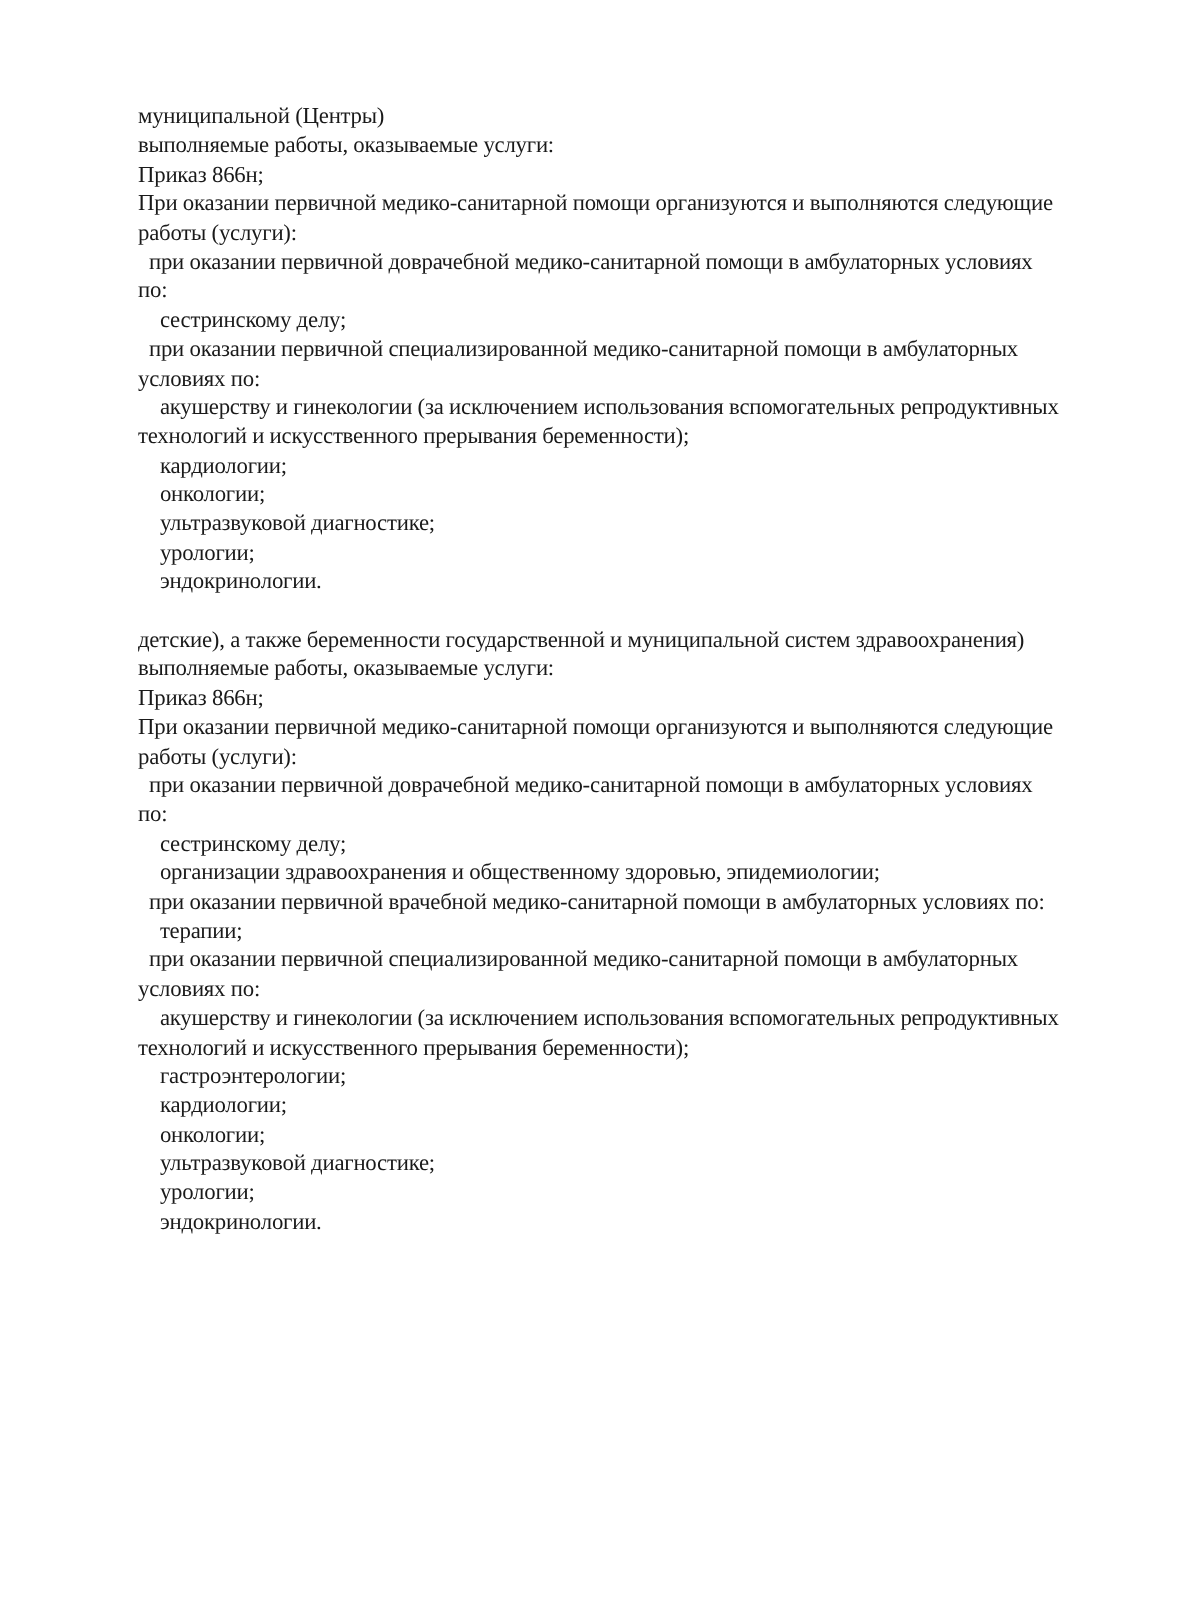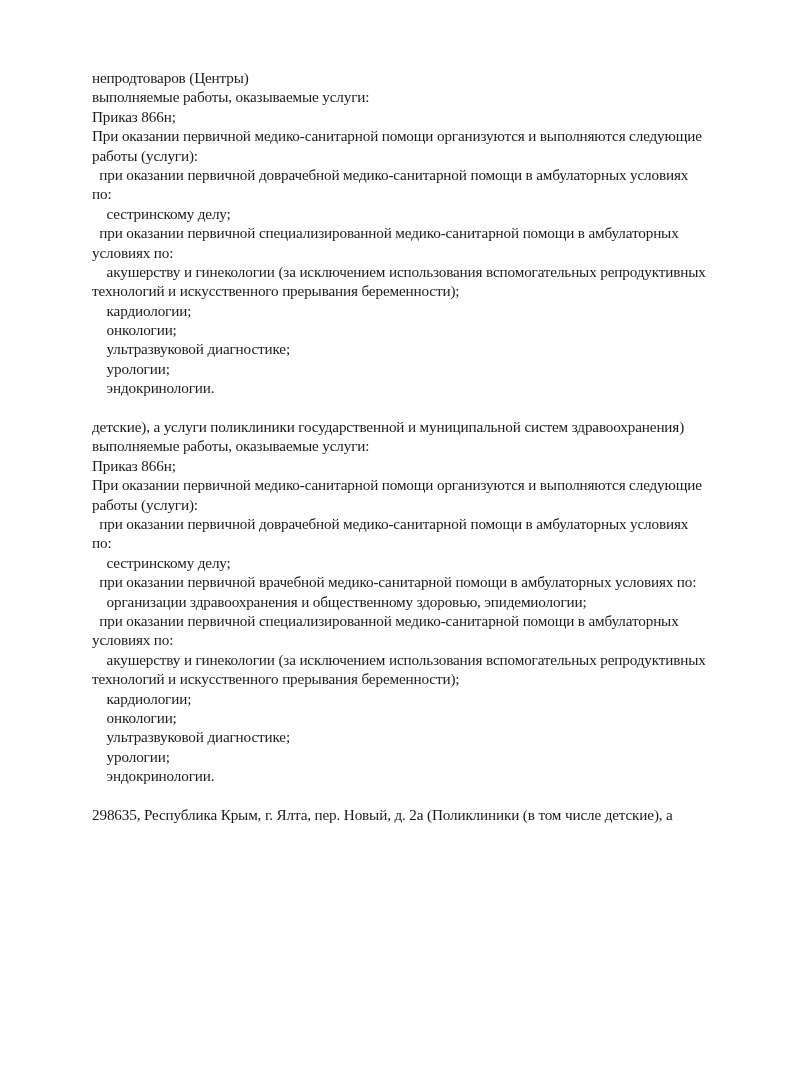--- a/index.html
+++ b/index.html
@@ -31,21 +31,21 @@
   .blank {
     height: 19.4px;
   }
 </style>
 </head>
 <body>
 
 <div class="page">
 
   <div>
-    <div class="line">непродтоваров (Центры)</div>
+    <div class="line">муниципальной (Центры)</div>
     <div class="line">выполняемые работы, оказываемые услуги:</div>
     <div class="line">Приказ 866н;</div>
     <div class="line">При оказании первичной медико-санитарной помощи организуются и выполняются следующие</div>
     <div class="line">работы (услуги):</div>
     <div class="line">  при оказании первичной доврачебной медико-санитарной помощи в амбулаторных условиях</div>
     <div class="line">по:</div>
     <div class="line">    сестринскому делу;</div>
     <div class="line">  при оказании первичной специализированной медико-санитарной помощи в амбулаторных</div>
     <div class="line">условиях по:</div>
     <div class="line">    акушерству и гинекологии (за исключением использования вспомогательных репродуктивных</div>
@@ -53,39 +53,40 @@
     <div class="line">    кардиологии;</div>
     <div class="line">    онкологии;</div>
     <div class="line">    ультразвуковой диагностике;</div>
     <div class="line">    урологии;</div>
     <div class="line">    эндокринологии.</div>
   </div>
 
   <div class="blank"></div>
 
   <div>
-    <div class="line">детские), а услуги поликлиники государственной и муниципальной систем здравоохранения)</div>
+    <div class="line">детские), а также беременности государственной и муниципальной систем здравоохранения)</div>
     <div class="line">выполняемые работы, оказываемые услуги:</div>
     <div class="line">Приказ 866н;</div>
     <div class="line">При оказании первичной медико-санитарной помощи организуются и выполняются следующие</div>
     <div class="line">работы (услуги):</div>
     <div class="line">  при оказании первичной доврачебной медико-санитарной помощи в амбулаторных условиях</div>
     <div class="line">по:</div>
     <div class="line">    сестринскому делу;</div>
+    <div class="line">    организации здравоохранения и общественному здоровью, эпидемиологии;</div>
     <div class="line">  при оказании первичной врачебной медико-санитарной помощи в амбулаторных условиях по:</div>
-    <div class="line">    организации здравоохранения и общественному здоровью, эпидемиологии;</div>
+    <div class="line">    терапии;</div>
     <div class="line">  при оказании первичной специализированной медико-санитарной помощи в амбулаторных</div>
     <div class="line">условиях по:</div>
     <div class="line">    акушерству и гинекологии (за исключением использования вспомогательных репродуктивных</div>
     <div class="line">технологий и искусственного прерывания беременности);</div>
+    <div class="line">    гастроэнтерологии;</div>
     <div class="line">    кардиологии;</div>
     <div class="line">    онкологии;</div>
     <div class="line">    ультразвуковой диагностике;</div>
     <div class="line">    урологии;</div>
     <div class="line">    эндокринологии.</div>
   </div>
 
   <div class="blank"></div>
 
   <div>
-    <div class="line">298635, Республика Крым, г. Ялта, пер. Новый, д. 2а (Поликлиники (в том числе детские), а</div>
   </div>
 </div>
 
 </body></html>

